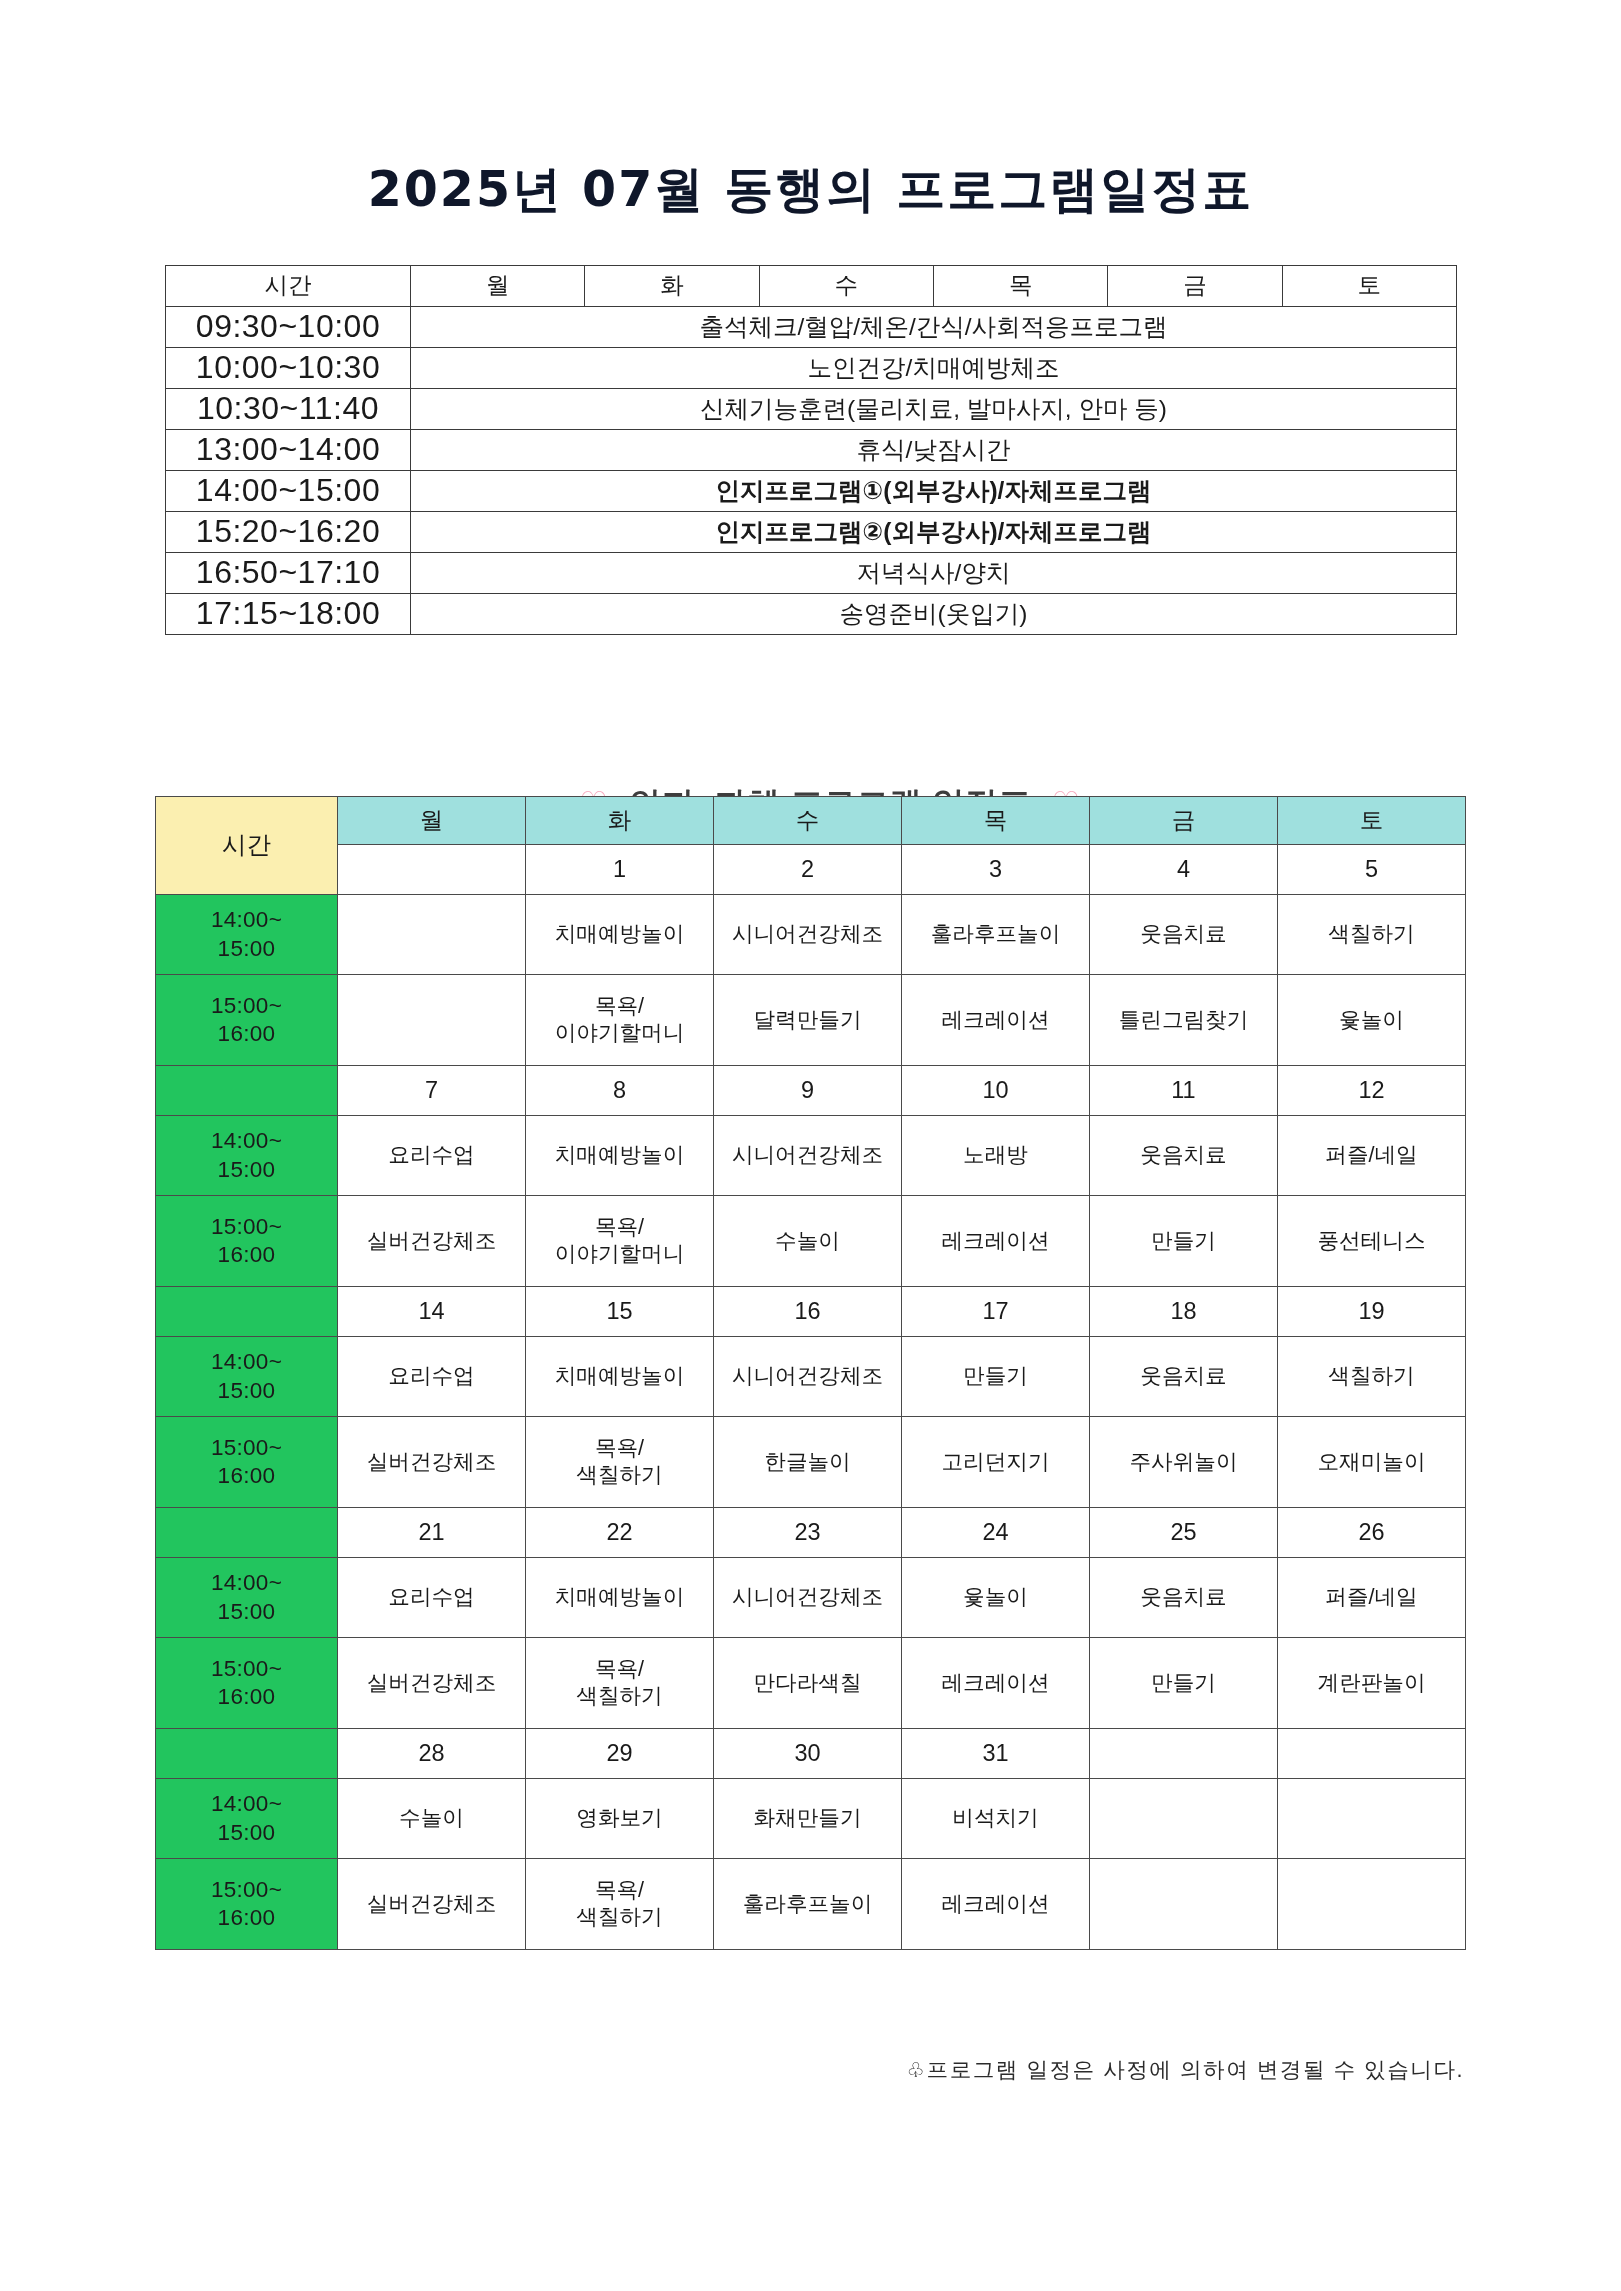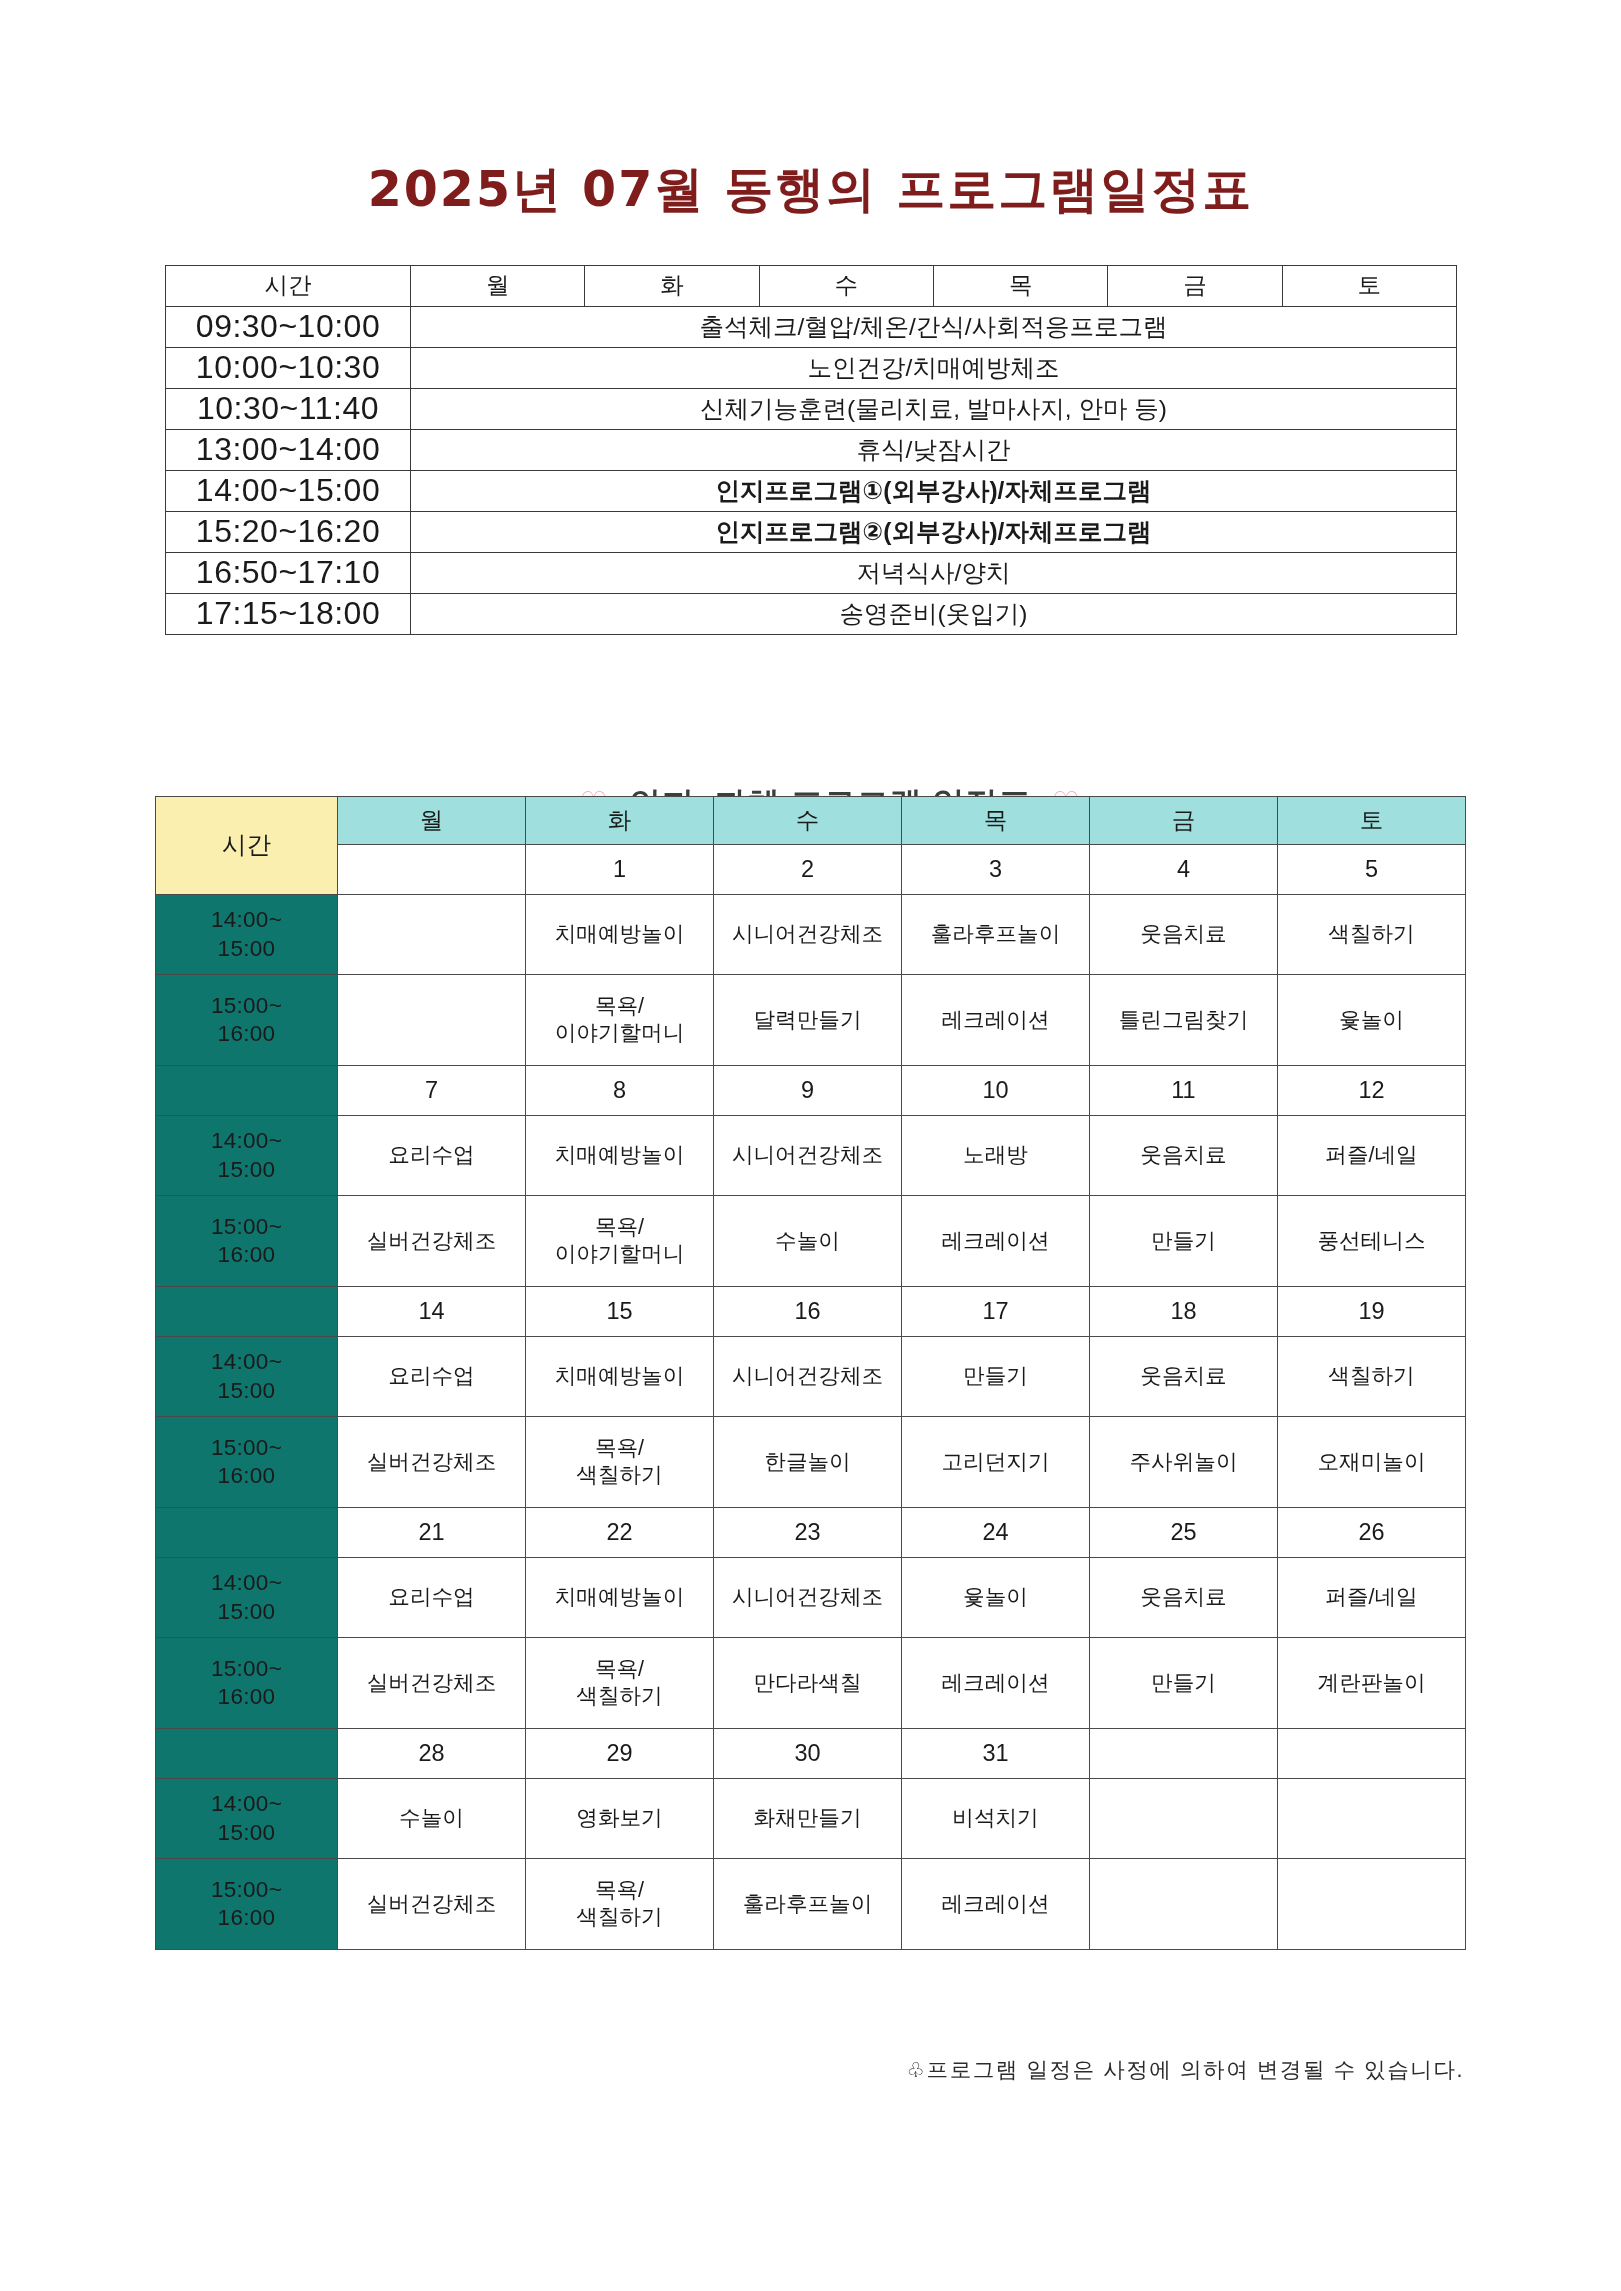--- a/index.html
+++ b/index.html
@@ -29,21 +29,21 @@
   
   .doc-title {
     position: absolute;
     left: 0;
     top: 157px;
     width: 1621px;
     text-align: center;
     font-size: 49px;
     font-weight: 700;
     letter-spacing: 2px;
-    color: #7f1d1d;
+    color: #0f172a;
     white-space: pre;
     font-family: "DejaVu Sans", "Liberation Sans", sans-serif;
   }
 
   
   .t1-wrap {
     position: absolute;
     left: 165px;
     top: 265px;
     width: 1292px;
@@ -121,21 +121,21 @@
     font-weight: 400;
     font-size: 23.5px;
     height: 43px;
   }
   .cal .timehead {
     background: #fbefb0;
     font-size: 24.5px;
     font-weight: 400;
   }
   .cal td.timecol {
-    background: #0f766e;
+    background: #22c55e;
     font-size: 22.5px;
     letter-spacing: 0.3px;
   }
   .cal tr.datrow td {
     height: 45px;
     font-size: 23.5px;
   }
   .cal tr.actrow td {
     height: 75px;
   }

